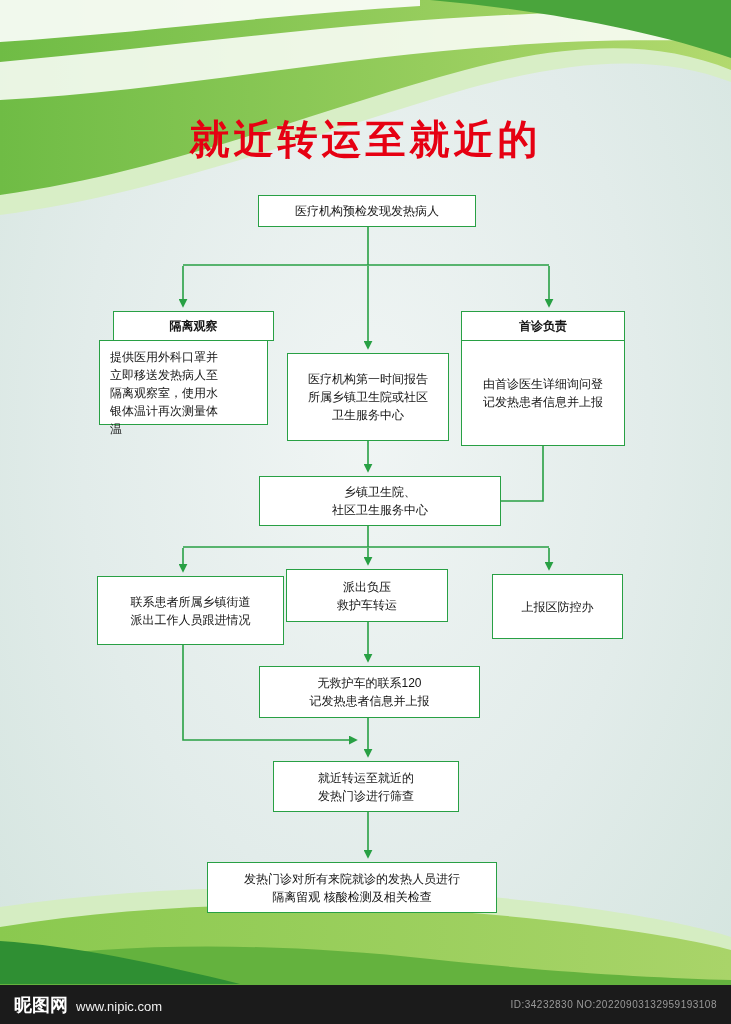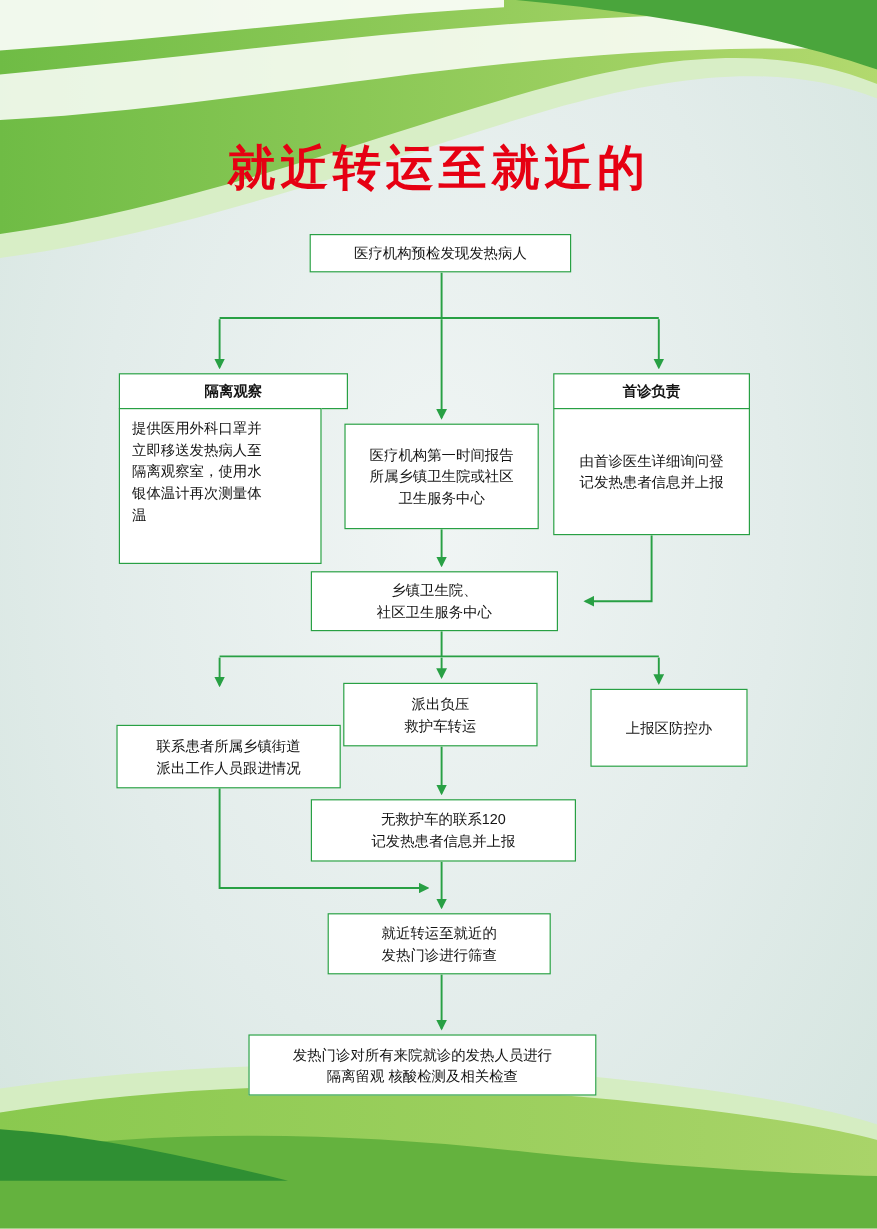--- a/index.html
+++ b/index.html
@@ -20,27 +20,27 @@
     position:absolute; z-index:2; box-sizing:border-box;
     background:#ffffff; border:1.5px solid #28a044;
     display:flex; align-items:center; justify-content:center;
     text-align:center; white-space:pre-line;
     font-size:12px; line-height:1.5; color:#141414;
     padding:2px 4px;
   }
   .node-header { font-weight:bold; }
   .align-left { align-items:flex-start; justify-content:flex-start; text-align:left; padding:7px 10px; }
   .n-start      { left:258px; top:195px; width:218px; height:32px; }
-  .n-iso-head   { left:99px;  top:311px; width:191px; height:30px; }
-  .n-iso-body   { left:99px;  top:340px; width:169px; height:130px; }
+  .n-iso-head   { left:113px;  top:311px; width:161px; height:30px; }
+  .n-iso-body   { left:99px;  top:340px; width:169px; height:85px; }
   .n-report     { left:287px; top:353px; width:162px; height:88px; }
   .n-first-head { left:461px; top:311px; width:164px; height:30px; }
   .n-first-body { left:461px; top:340px; width:164px; height:106px; }
-  .n-township   { left:259px; top:476px; width:206px; height:50px; }
-  .n-contact    { left:97px;  top:576px; width:187px; height:53px;margin-top:28px; }
+  .n-township   { left:259px; top:476px; width:242px; height:50px; }
+  .n-contact    { left:97px;  top:576px; width:187px; height:69px; }
   .n-dispatch   { left:286px; top:569px; width:162px; height:53px; }
   .n-district   { left:492px; top:574px; width:131px; height:65px; }
   .n-call120    { left:259px; top:666px; width:221px; height:52px; }
   .n-transfer   { left:273px; top:761px; width:186px; height:51px; }
   .n-final      { left:207px; top:862px; width:290px; height:51px; }
   .footer-bar {
     position:absolute; left:0; bottom:0; width:731px; height:39px; z-index:3;
     background:#1b1b1b; box-sizing:border-box;
     display:flex; align-items:center; justify-content:space-between;
     padding:0 14px;
@@ -136,14 +136,21 @@
 
   <div class="node n-call120">无救护车的联系120
 记发热患者信息并上报</div>
 
   <div class="node n-transfer">就近转运至就近的
 发热门诊进行筛查</div>
 
   <div class="node n-final">发热门诊对所有来院就诊的发热人员进行
 隔离留观 核酸检测及相关检查</div>
 
+  <div class="footer-bar">
+    <div class="footer-left">
+      <span class="site-name">昵图网</span>
+      <span class="site-url">www.nipic.com</span>
+    </div>
+    <span class="footer-meta">ID:34232830 NO:20220903132959193108</span>
+  </div>
 
 </div>
 
 </body></html>

